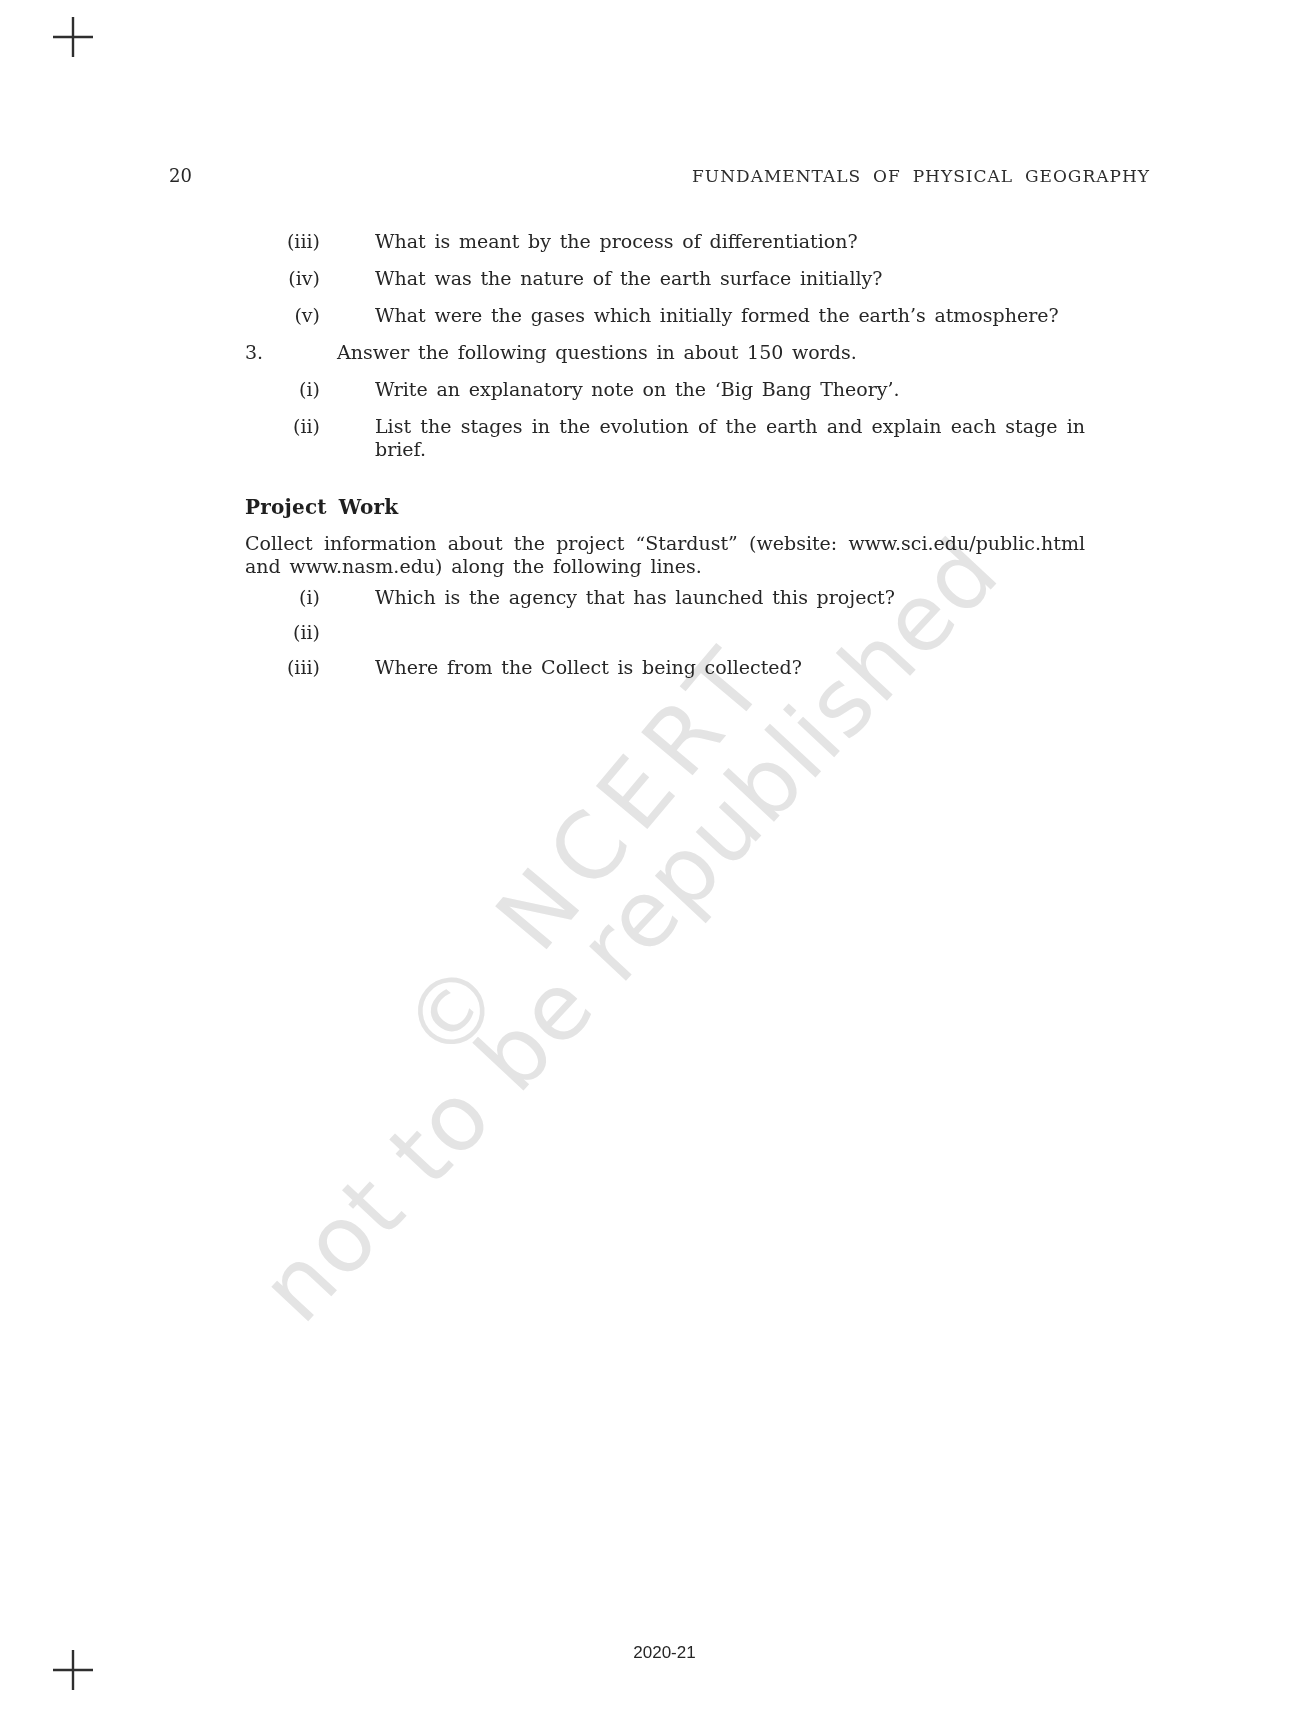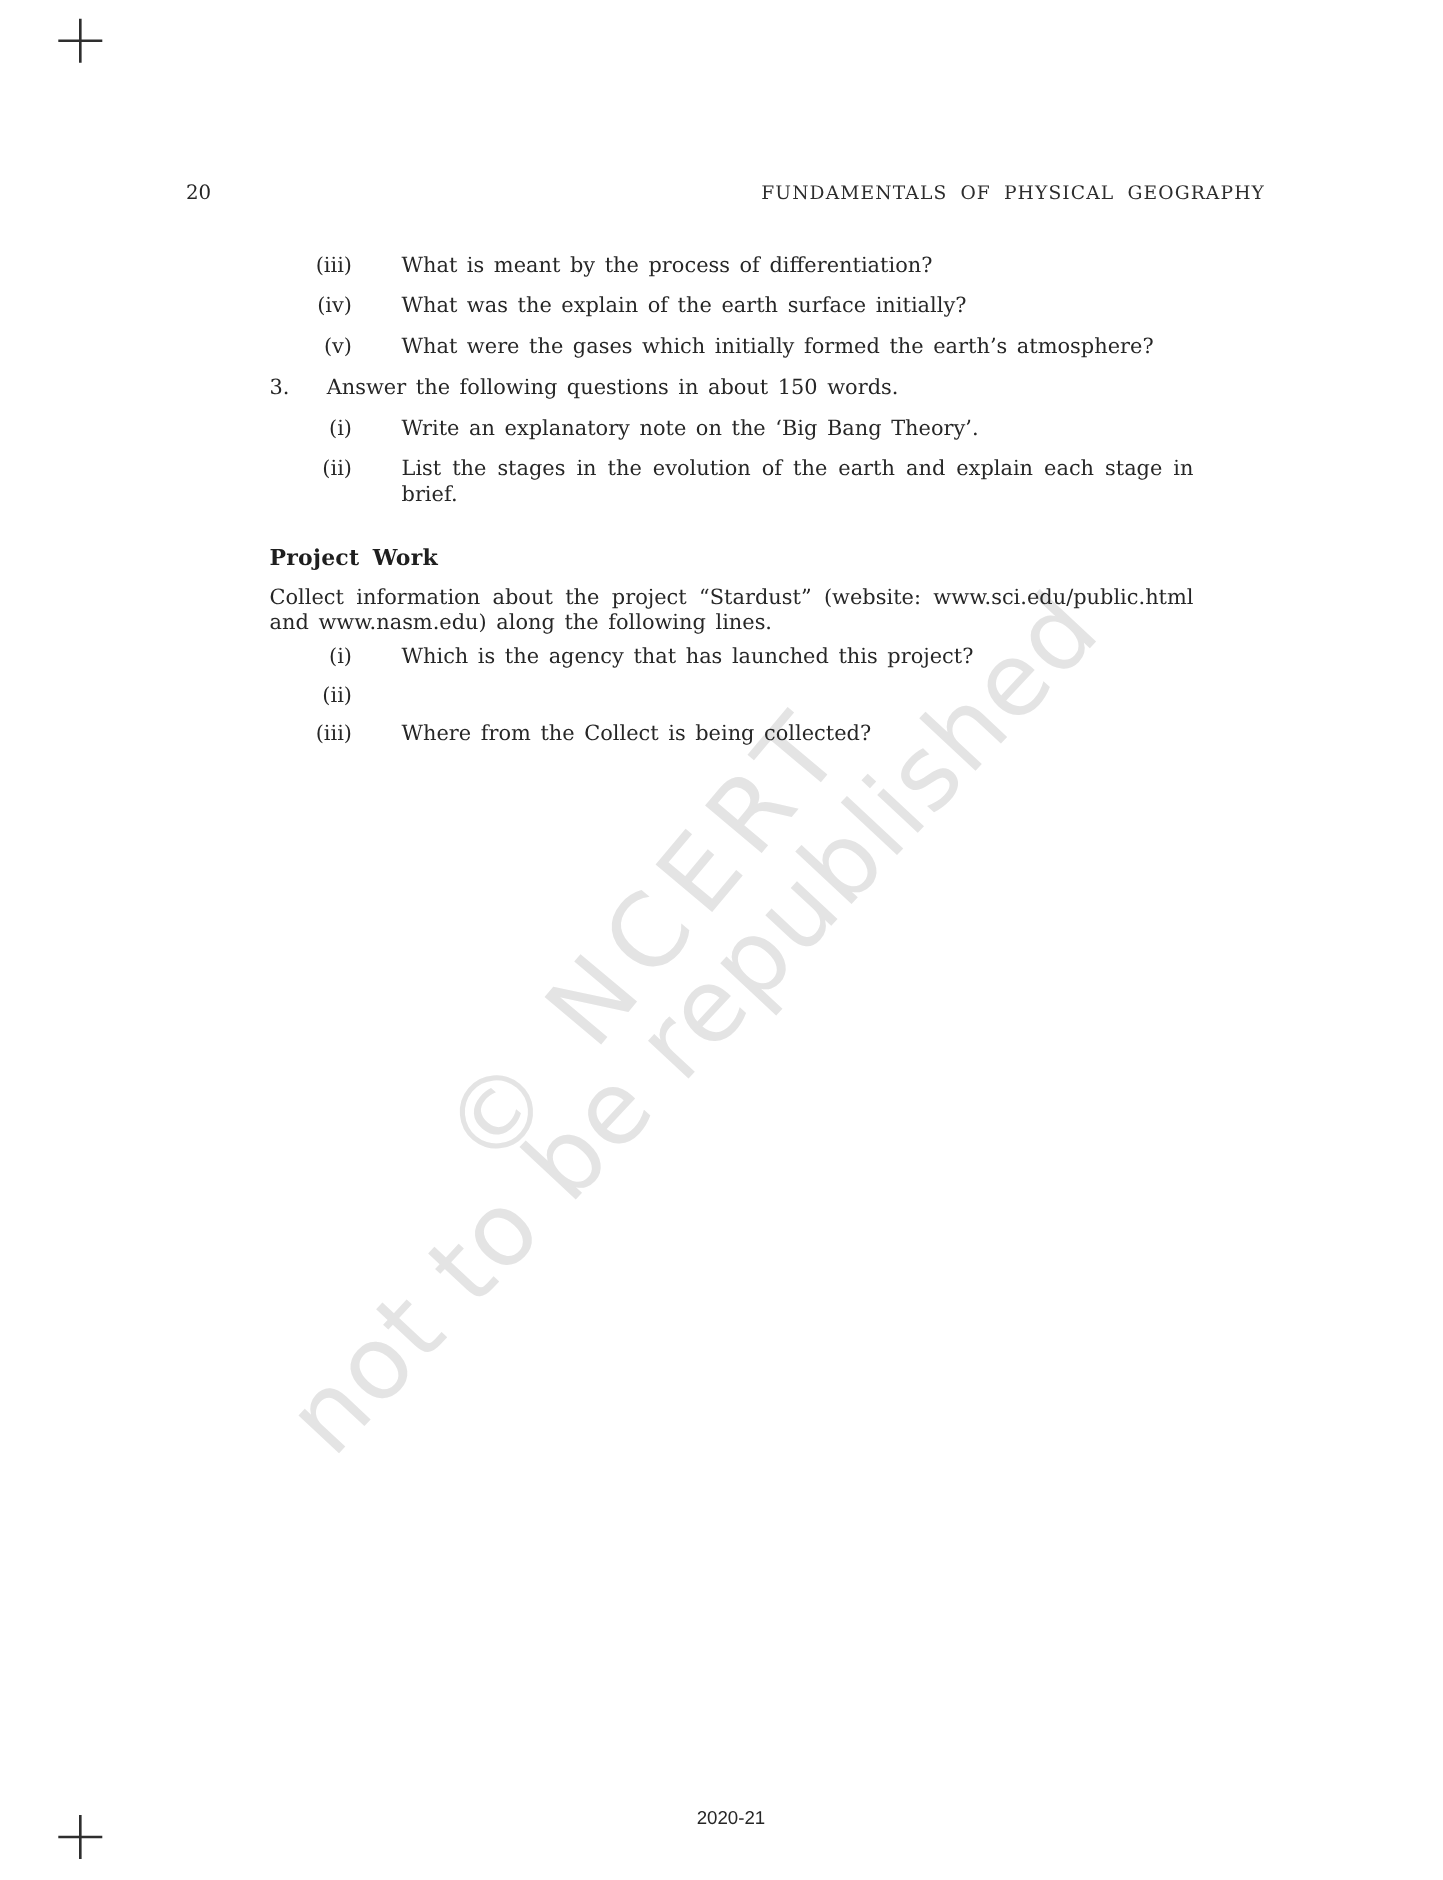--- a/index.html
+++ b/index.html
@@ -51,23 +51,23 @@
     color: #2d2d2d;
   }
 
   
   .content {
     position: absolute; z-index: 1;
     left: 245px; top: 230px; width: 840px;
     font-size: 19px; line-height: 23px;
     word-spacing: 0.14em;
   }
-  .row { display: flex; margin-bottom: 14px; }
+  .row { display: flex; margin-bottom: 14px; gap: 40px; }
   .row .num { flex: 0 0 75px; text-align: right; }
-  .row .txt { flex: 1; margin-left: 45px; }
+  .row .txt { flex: 1; margin-left: 15px; }
   .row.main .num { flex: 0 0 52px; text-align: left; }
   .row.main .txt { margin-left: 0; }
   .row.last { margin-bottom: 0; }
 
   .just { text-align: justify; text-align-last: justify; }
 
   .pw-heading {
     margin: 34px 0 13px 0;
     font-size: 20px; line-height: 24px;
     font-weight: bold;
@@ -112,21 +112,21 @@
 </div>
 
 <div class="content">
 
   <div class="row">
     <span class="num">(iii)</span>
     <span class="txt">What is meant by the process of differentiation?</span>
   </div>
   <div class="row">
     <span class="num">(iv)</span>
-    <span class="txt">What was the explain of the earth surface initially?</span>
+    <span class="txt">What was the nature of the earth surface initially?</span>
   </div>
   <div class="row">
     <span class="num">(v)</span>
     <span class="txt">What were the gases which initially formed the earth’s atmosphere?</span>
   </div>
 
   <div class="row main">
     <span class="num">3.</span>
     <span class="txt">Answer the following questions in about 150 words.</span>
   </div>

